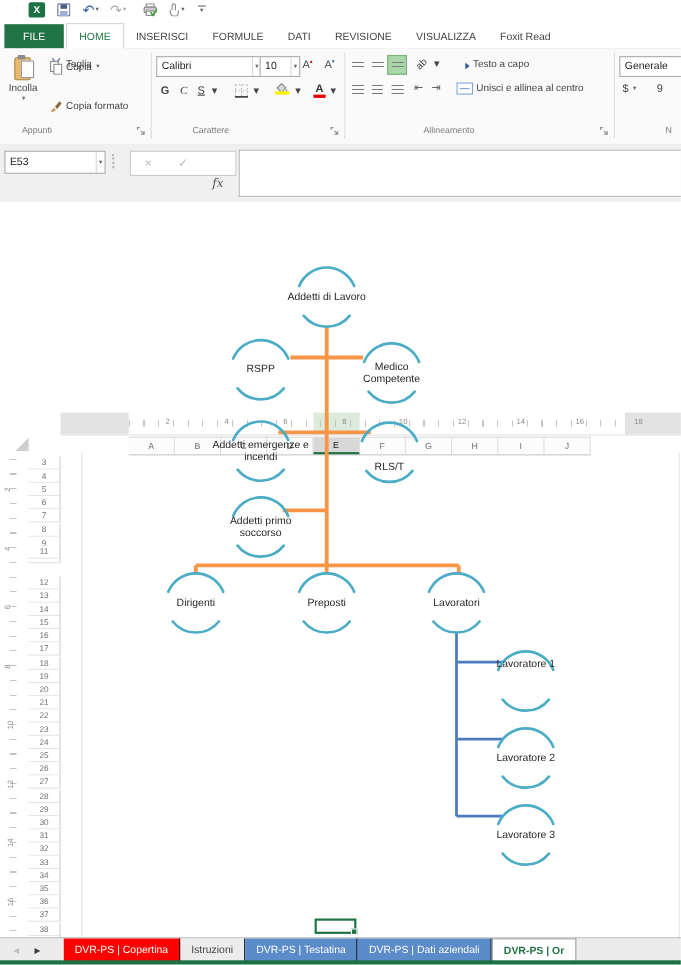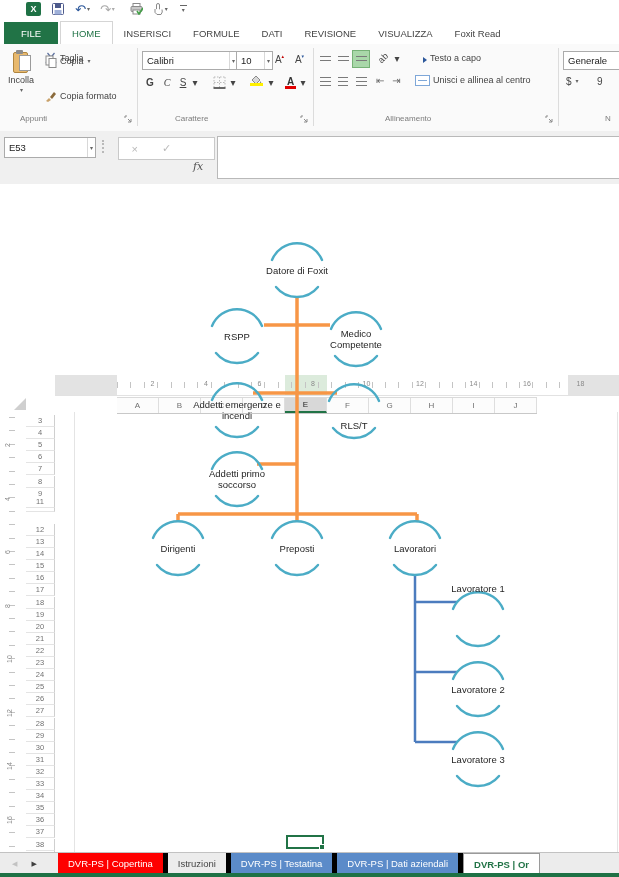--- a/index.html
+++ b/index.html
@@ -83,21 +83,21 @@
   
   .orgsvg{position:absolute;left:0;top:0;width:619px;height:877px;pointer-events:none;}
   .org-label{position:absolute;transform:translate(-50%,-50%);text-align:center;font-size:9.5px;line-height:11px;color:#262626;}
   .selcell{position:absolute;left:286px;top:835px;width:38px;height:14px;border:2px solid #217346;background:#fff;box-sizing:border-box;}
   .selcell .handle{position:absolute;right:-3px;bottom:-3px;width:4px;height:4px;background:#217346;border:1px solid #fff;}
   
   .tabbar{position:absolute;left:0;top:852px;width:619px;height:21px;background:#ECECEC;border-top:1px solid #C2C2C2;display:flex;align-items:stretch;overflow:hidden;}
   .tnav{display:flex;align-items:center;padding-left:12px;width:58px;box-sizing:border-box;gap:14px;}
   .tarrow{font-size:7px;color:#3F3F3F;}
   .tarrow.dis{color:#C2C2C2;}
-  .stab{display:flex;align-items:center;padding:0 10px;font-size:9.5px;white-space:nowrap;border-right:5px solid #000000;box-sizing:border-box;}
+  .stab{display:flex;align-items:center;padding:0 10px;font-size:9.5px;white-space:nowrap;border-right:1px solid #000000;box-sizing:border-box;}
   .stab.active{font-weight:bold;background:#fff;border:1px solid #9A9A9A;border-bottom:none;}
   .bottomstrip{position:absolute;left:0;top:873px;width:619px;height:4px;background:#1E7145;}
 </style>
 </head>
 <body>
 
 <svg width="0" height="0" style="position:absolute">
   <defs>
     <symbol id="sym-launcher" viewBox="0 0 9 9">
       <path d="M1 3 V1 H3 M4 4 L7 7 M7 4 V7 H4" stroke="#8A8A8A" stroke-width="1" fill="none"></path>
@@ -481,30 +481,30 @@
     <path d="M 390 538 A 27 27 0 0 1 440 538" fill="none" stroke="#4BACC6" stroke-width="2.4" stroke-linecap="round"></path>
     <path d="M 394 565 A 27 27 0 0 0 436 565" fill="none" stroke="#4BACC6" stroke-width="2.4" stroke-linecap="round"></path>
     <path d="M 453 609 A 27 27 0 0 1 503 609" fill="none" stroke="#4BACC6" stroke-width="2.4" stroke-linecap="round"></path>
     <path d="M 457 636 A 27 27 0 0 0 499 636" fill="none" stroke="#4BACC6" stroke-width="2.4" stroke-linecap="round"></path>
     <path d="M 453 679 A 27 27 0 0 1 503 679" fill="none" stroke="#4BACC6" stroke-width="2.4" stroke-linecap="round"></path>
     <path d="M 457 706 A 27 27 0 0 0 499 706" fill="none" stroke="#4BACC6" stroke-width="2.4" stroke-linecap="round"></path>
     <path d="M 453 749 A 27 27 0 0 1 503 749" fill="none" stroke="#4BACC6" stroke-width="2.4" stroke-linecap="round"></path>
     <path d="M 457 776 A 27 27 0 0 0 499 776" fill="none" stroke="#4BACC6" stroke-width="2.4" stroke-linecap="round"></path>
   </svg>
 <div>
-    <div class="org-label" style="left: 297px; top: 270px; width: 100px;">Datore di Foxit</div>
+    <div class="org-label" style="left: 297px; top: 270px; width: 100px;">Addetti di Lavoro</div>
     <div class="org-label" style="left: 237px; top: 336px; width: 60px;">RSPP</div>
     <div class="org-label" style="left: 356px; top: 339px; width: 78px;">Medico Competente</div>
     <div class="org-label" style="left: 237px; top: 410px; width: 112px;">Addetti emergenze e incendi</div>
     <div class="org-label" style="left: 354px; top: 411px; width: 60px; margin-top: 14px;">RLS/T</div>
     <div class="org-label" style="left: 237px; top: 479px; width: 88px;">Addetti primo soccorso</div>
     <div class="org-label" style="left: 178px; top: 548px; width: 80px;">Dirigenti</div>
     <div class="org-label" style="left: 297px; top: 548px; width: 80px;">Preposti</div>
     <div class="org-label" style="left: 415px; top: 548px; width: 80px;">Lavoratori</div>
-    <div class="org-label" style="left: 478px; top: 588px; width: 90px;">Lavoratore 1</div>
+    <div class="org-label" style="left: 478px; top: 604px; width: 90px;">Lavoratore 1</div>
     <div class="org-label" style="left: 478px; top: 689px; width: 90px;">Lavoratore 2</div>
     <div class="org-label" style="left: 478px; top: 759px; width: 90px;">Lavoratore 3</div>
   </div>
 
 <div class="selcell">
     <div class="handle"></div>
   </div>
 
 <div class="tabbar">
   <div class="tnav">

